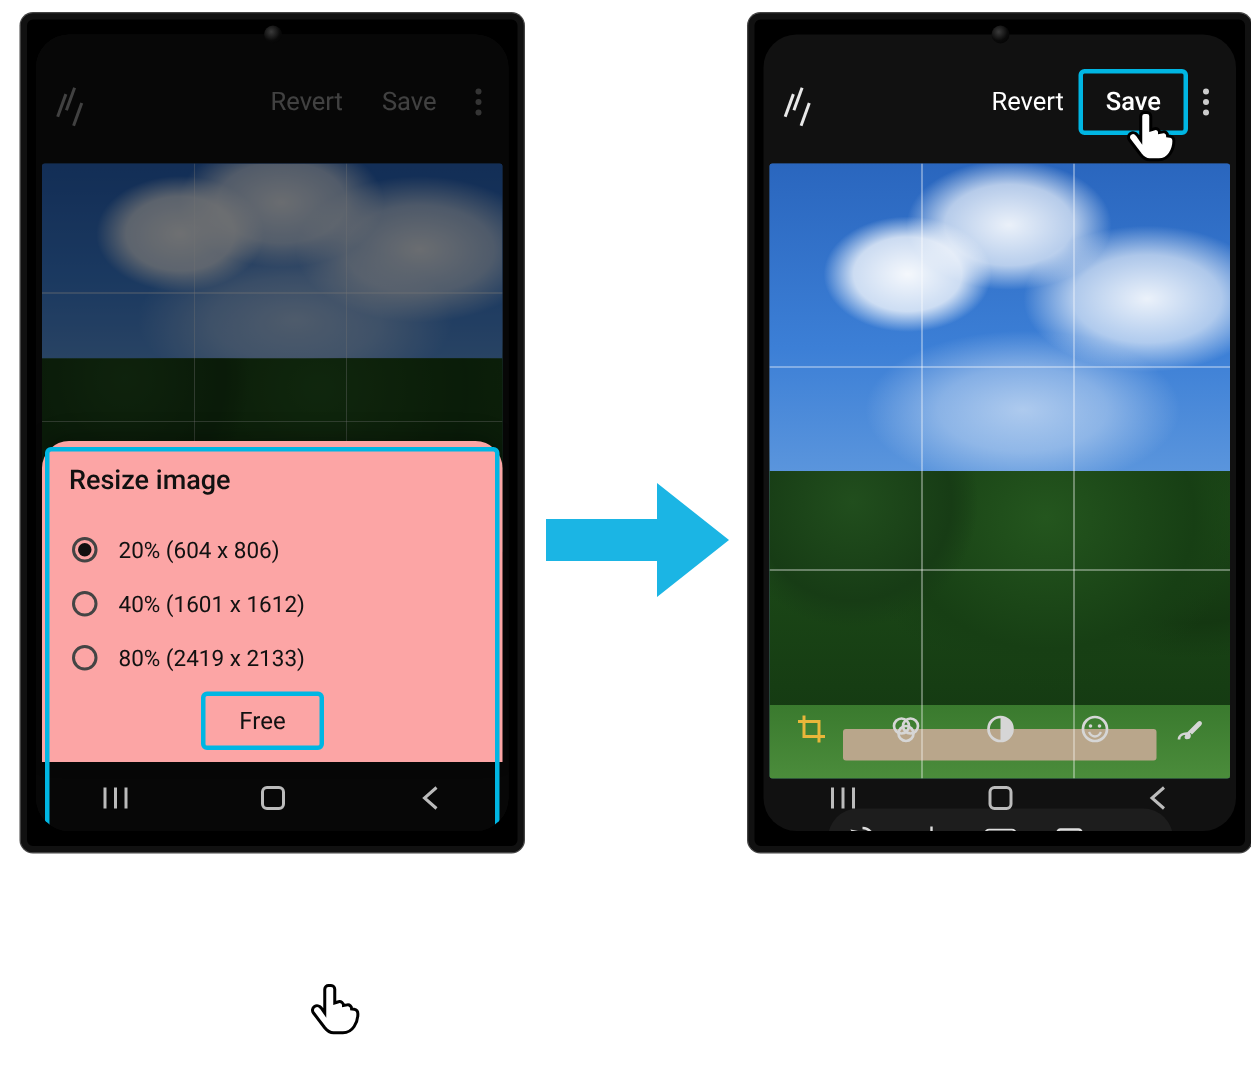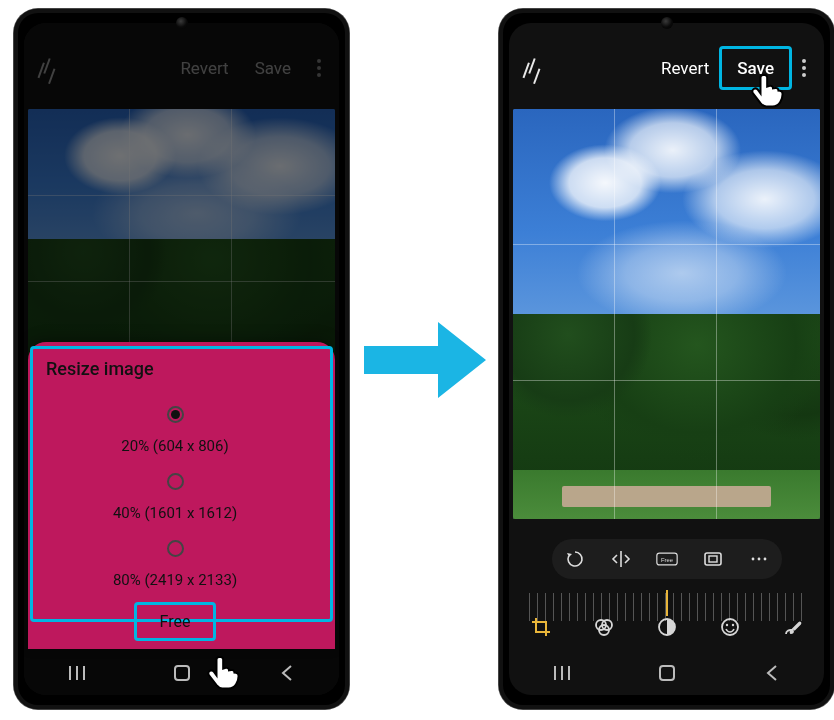--- a/index.html
+++ b/index.html
@@ -6,22 +6,22 @@
   body {
     width: 834px; height: 720px;
     background: #fff;
     font-family: -apple-system, "Segoe UI", Roboto, Arial, sans-serif;
     position: relative;
     overflow: hidden;
   }
 
   .phone {
     position: absolute;
-    width: 335px; height: 700px;
-    border-radius: 24px;
+    width: 335px; height: 559px;
+    border-radius: 8px;
     background: #000;
     box-shadow: 0 0 0 1px #444, inset 0 0 0 4px #111;
   }
   .phone.left  { left: 14px; top: 9px; }
   .phone.right { left: 499px; top: 9px; }
 
   .phone .screen {
     position: absolute;
     left: 10px; right: 10px; top: 14px; bottom: 14px;
     border-radius: 22px;
@@ -104,28 +104,28 @@
       radial-gradient(ellipse 180px 160px at 60% 15%, #24561e 0%, #173f14 55%, transparent 72%),
       radial-gradient(ellipse 150px 140px at 92% 12%, #1e4c19 0%, #143711 55%, transparent 72%),
       linear-gradient(to bottom, #295f22 0%, #1a4516 40%, #123510 100%);
   }
   .photo .grass { position:absolute; left:0; right:0; bottom:0; height:12%; background: linear-gradient(to bottom, #3a7a2e, #4b8c3b); }
   .photo .path  { position:absolute; left:16%; right:16%; bottom:3%; height:5%; background: #b9a68b; border-radius: 2px; }
 
   
   .sheet {
     position:absolute; left:4px; right:4px; bottom:46px;
-    background:#be185d; color:#111;
+    background:#fca5a5; color:#111;
     border-top-left-radius:18px; border-top-right-radius:18px;
     padding: 16px 31px 12px 18px;
     font-size: 15px;
     box-shadow: 0 -4px 14px rgba(0,0,0,0.25);
   }
   .sheet h3 { font-size: 18px; font-weight:500; margin-bottom: 18px; }
-  .sheet .opt { display:flex; align-items:center; gap:14px; padding:9px 2px;flex-direction:column; }
+  .sheet .opt { display:flex; align-items:flex-start; gap:14px; padding:9px 2px; }
   .radio { width:17px; height:17px; border:2px solid #444; border-radius:50%; display:flex; align-items:center; justify-content:center; flex-shrink:0; }
   .radio.sel::after { content:""; width:9px; height:9px; background:#111; border-radius:50%; }
   .done-row { text-align:center; margin-top:8px; }
   .done-btn { display:inline-block; padding:6px 20px; font-size:16px; color:#111; }
 
   
   .hl { position:absolute; border:3px solid #00b6e3; border-radius:4px; pointer-events:none; }
 
   
   .hand { position:absolute; width:40px; height:40px; pointer-events:none; z-index:70; }

